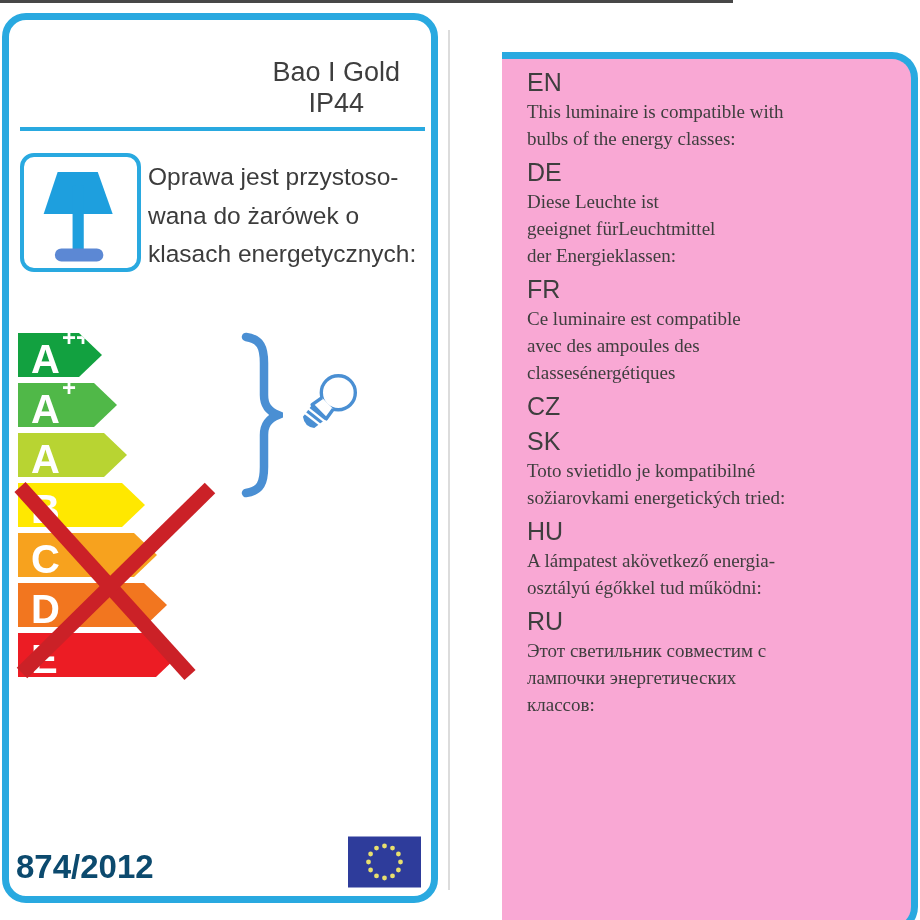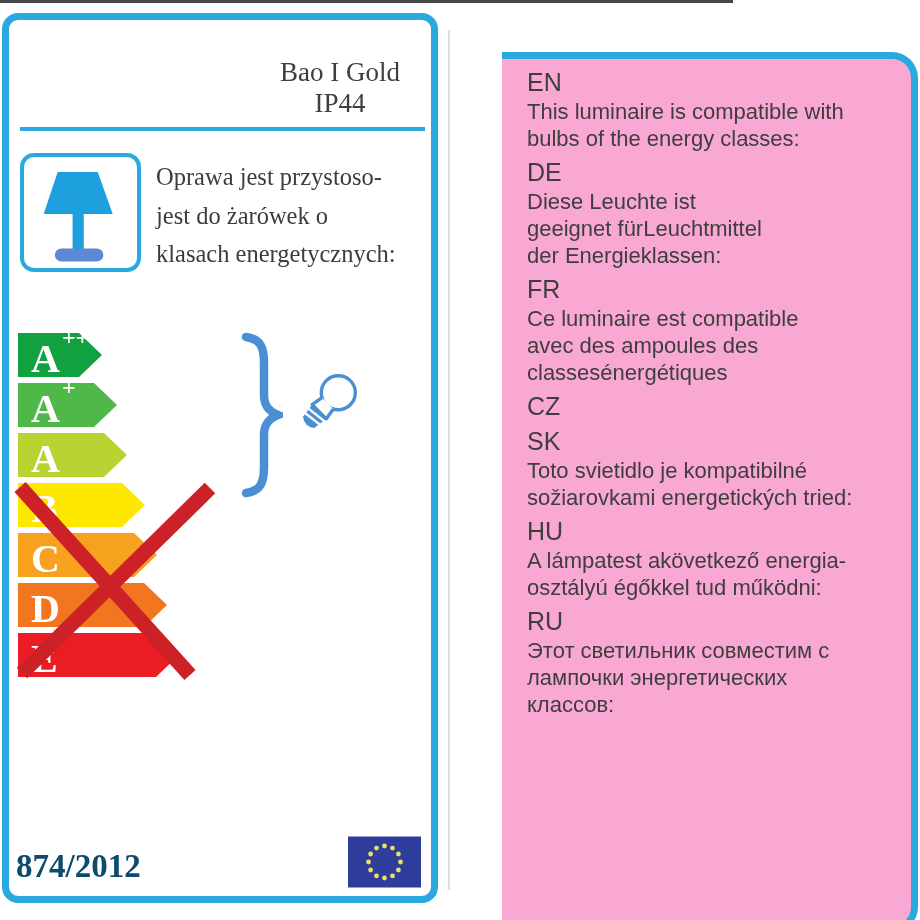--- a/index.html
+++ b/index.html
@@ -13,29 +13,29 @@
   html,body{background:#ffffff;}
   body{font-family:"Liberation Sans", sans-serif;color:var(--text-dark);}
   .stage{position:relative;width:920px;height:920px;background:#fff;overflow:hidden;}
 
   
   .top-line{position:absolute;left:0;top:0;width:733px;height:3px;background:#474747;}
 
   
   .left-panel{
     position:absolute;left:2px;top:13px;width:436px;height:890px;
-    border:7px solid var(--frame-blue);border-radius:16px;background:#fff;font-family:Liberation Serif, serif;
+    border:7px solid var(--frame-blue);border-radius:24px;background:#fff;
   }
   .title-block{position:absolute;top:37px;right:31px;text-align:center;
     font-size:27px;line-height:31px;color:var(--text-dark);}
   .divider{position:absolute;left:11px;top:107px;width:405px;height:4px;background:var(--frame-blue);}
   .lamp-box{position:absolute;left:11px;top:133px;width:121px;height:119px;
     border:4px solid var(--frame-blue);border-radius:14px;background:#fff;}
   .lamp-box svg{width:100%;height:100%;display:block;}
-  .desc{position:absolute;left:147px;top:138px;width:290px;
+  .desc{position:absolute;left:139px;top:138px;width:290px;
     font-size:24.5px;line-height:38.5px;color:#3c3c3c;}
 
   .arrows{position:absolute;left:9px;top:313px;z-index:1;}
   .arrow{height:44px;margin-bottom:6px;display:flex;align-items:center;
     clip-path:polygon(0 0, calc(100% - 23px) 0, 100% 50%, calc(100% - 23px) 100%, 0 100%);}
   .arrow-label{padding-left:13px;font-size:40px;font-weight:bold;color:#fff;line-height:44px;}
   .arrow-label .sup{font-size:24px;font-weight:bold;position:relative;top:-13px;margin-left:2px;}
 
   .brace{position:absolute;left:228px;top:311px;z-index:2;}
   .bulb{position:absolute;left:277px;top:344px;z-index:2;}
@@ -48,21 +48,21 @@
   .fold-line{position:absolute;left:448px;top:30px;width:2px;height:860px;background:#dcdcdc;}
 
   
   .right-panel{
     position:absolute;left:502px;top:24px;width:416px;height:881px;background:#f9a8d4;
     border:7px solid var(--frame-blue);border-left:none;border-radius:0 26px 26px 0;
     padding:9px 8px 0 25px;overflow:hidden;margin-top:28px;
   }
   .lang-section{margin-bottom:6px;}
   .lang-code{font-size:25px;line-height:29px;color:var(--text-dark);margin-bottom:1px;}
-  .lang-line{font-size:22px;line-height:27px;color:var(--text-dark);white-space:nowrap;}
+  .lang-line{font-size:19px;line-height:27px;color:var(--text-dark);white-space:nowrap;font-family:Liberation Serif, serif;}
 </style>
 </head>
 <body>
 
 <div class="stage">
 
   <div class="top-line"></div>
 
   <div class="left-panel">
 
@@ -76,21 +76,21 @@
     <div class="lamp-box">
       <svg viewBox="0 0 121 119">
         <polygon points="36,16 79,16 95,61 21,61" fill="#1e9fde"></polygon>
         <rect x="52" y="30" width="12" height="72" rx="3" fill="#1e9fde"></rect>
         <rect x="33" y="98" width="52" height="14" rx="7" fill="#5c88d4"></rect>
       </svg>
     </div>
 
     <div class="desc">
       <div>Oprawa jest przystoso-</div>
-      <div>jest do żarówek o</div>
+      <div>wana do żarówek o</div>
       <div>klasach energetycznych:</div>
     </div>
 
     <div class="arrows" id="arrows">
         <div class="arrow" style="background: rgb(18, 161, 64); width: 84px;">
     <span class="arrow-label"><span class="ltr">A</span><sup class="sup">++</sup></span>
   </div>
         <div class="arrow" style="background: rgb(80, 184, 72); width: 99px;">
     <span class="arrow-label"><span class="ltr">A</span><sup class="sup">+</sup></span>
   </div>

